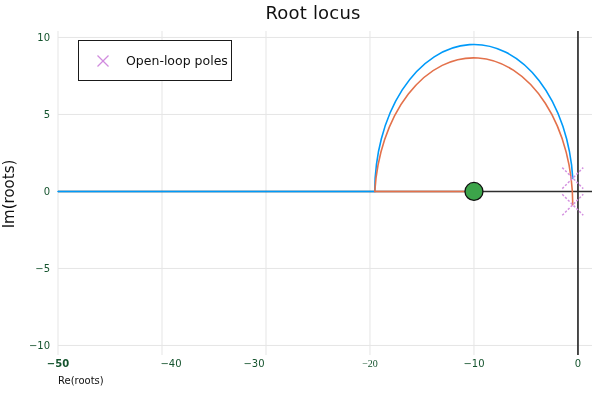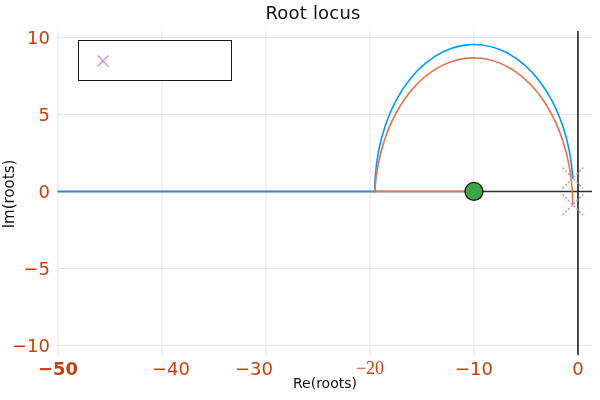--- a/index.html
+++ b/index.html
@@ -9,30 +9,30 @@
     overflow:hidden;
   }
   #stage{position:absolute;inset:0;width:514px;height:400px;padding-left:32px;}
   #plot-svg{position:absolute;left:0;top:0;}
   .chart-title{
     position:absolute;left:0;top:2px;width:650px;text-align:center;
     font-size:18px;letter-spacing:0.2px;color:#111;
   }
   .chart-title-inner{display:inline-block;transform:translateX(-12px);}
   .x-axis-label{
-    position:absolute;left:58px;width:534px;top:375px;text-align:center;
-    font-size:14px;color:#111;
+    position:absolute;left:58px;width:534px;top:375px;text-align:left;
+    font-size:10px;color:#111;
   }
   .y-axis-label{
     position:absolute;left:-66px;top:185px;width:150px;text-align:center;
     font-size:15px;color:#111;
     transform:rotate(-90deg);transform-origin:center center;
   }
   .tick-label{
-    position:absolute;font-size:18px;color:#c2410c;white-space:nowrap;
+    position:absolute;font-size:10px;color:#14532d;white-space:nowrap;
   }
   .tick-label.xtick{transform:translateX(-50%);top:358px;}
   .tick-label.ytick{text-align:right;width:46px;transform:translateY(-50%);left:4px;}
   .legend{
     position:absolute;left:78px;top:40px;width:154px;height:41px;
     background:#ffffff;border:1.5px solid #1a1a1a;box-sizing:border-box;
     display:flex;flex-direction:column;justify-content:center;gap:0px;
     z-index:5;
   }
   .legend-row{display:flex;align-items:center;height:15px;}
@@ -103,16 +103,17 @@
   <div class="legend">
     <div class="legend-row">
       <span class="legend-marker-cell">
         <svg width="14" height="14">
           <g id="legend-pole-glyph" stroke-width="1.3" fill="none" stroke="#D18BDE">
             <line x1="1.5" y1="1.5" x2="12.5" y2="12.5"></line>
             <line x1="1.5" y1="12.5" x2="12.5" y2="1.5"></line>
           </g>
         </svg>
       </span>
+      <span class="legend-label">Open-loop poles</span>
     </div>
   </div>
 
 </div>
 
 </body></html>

